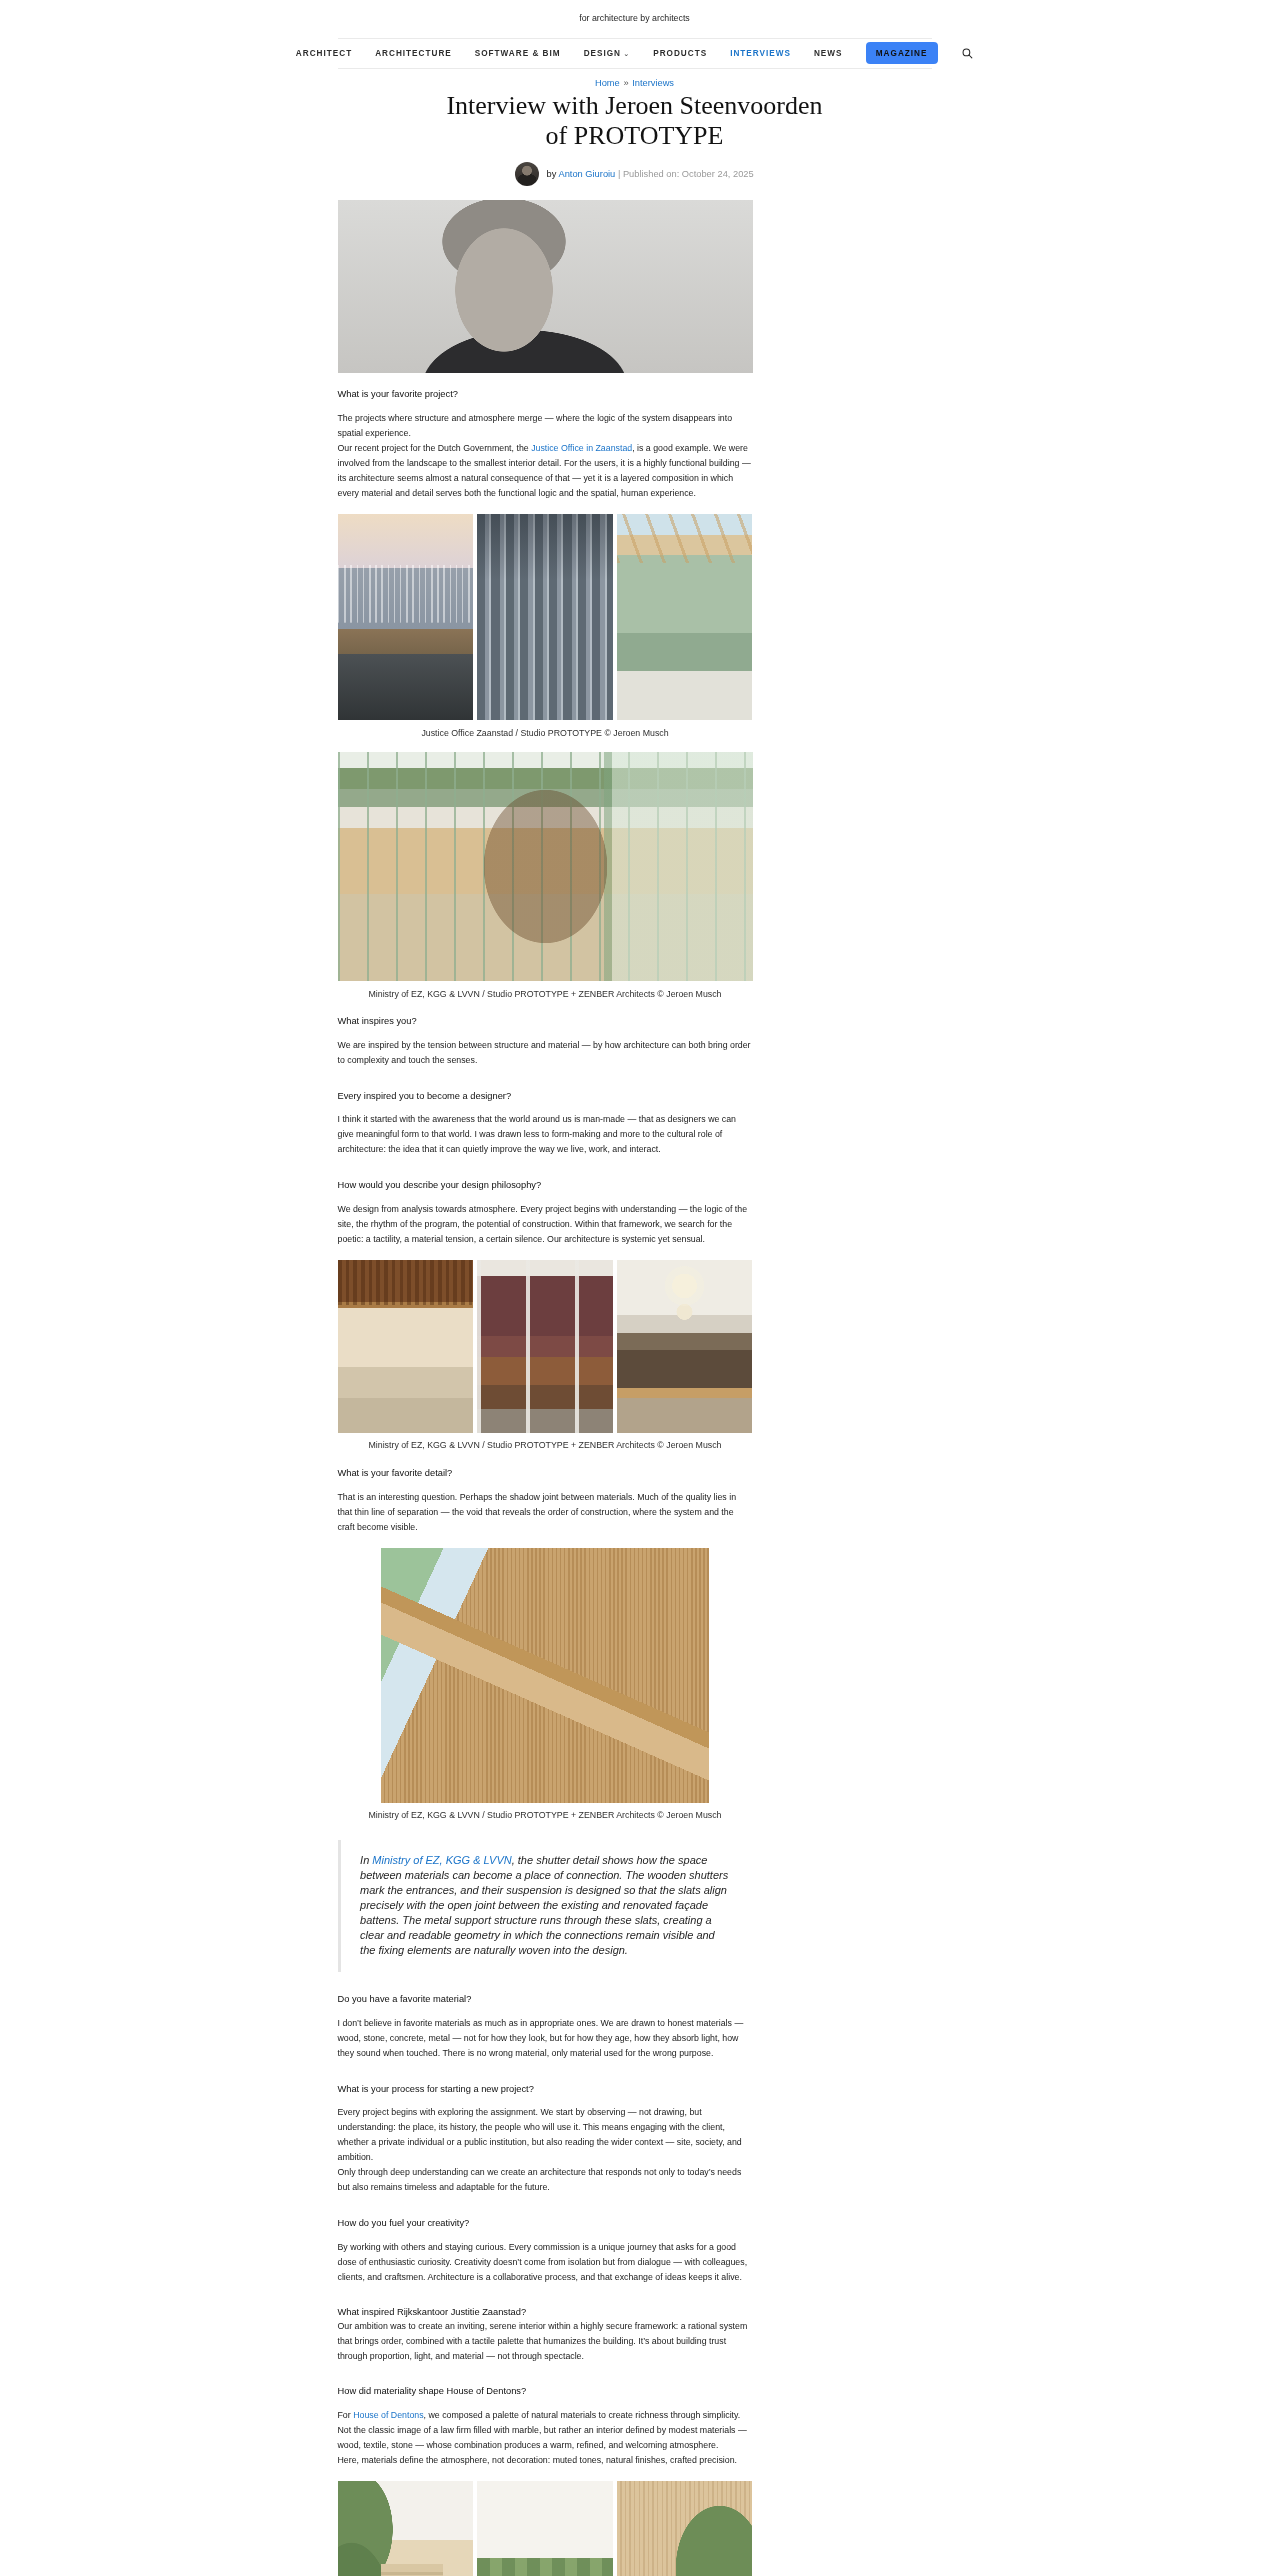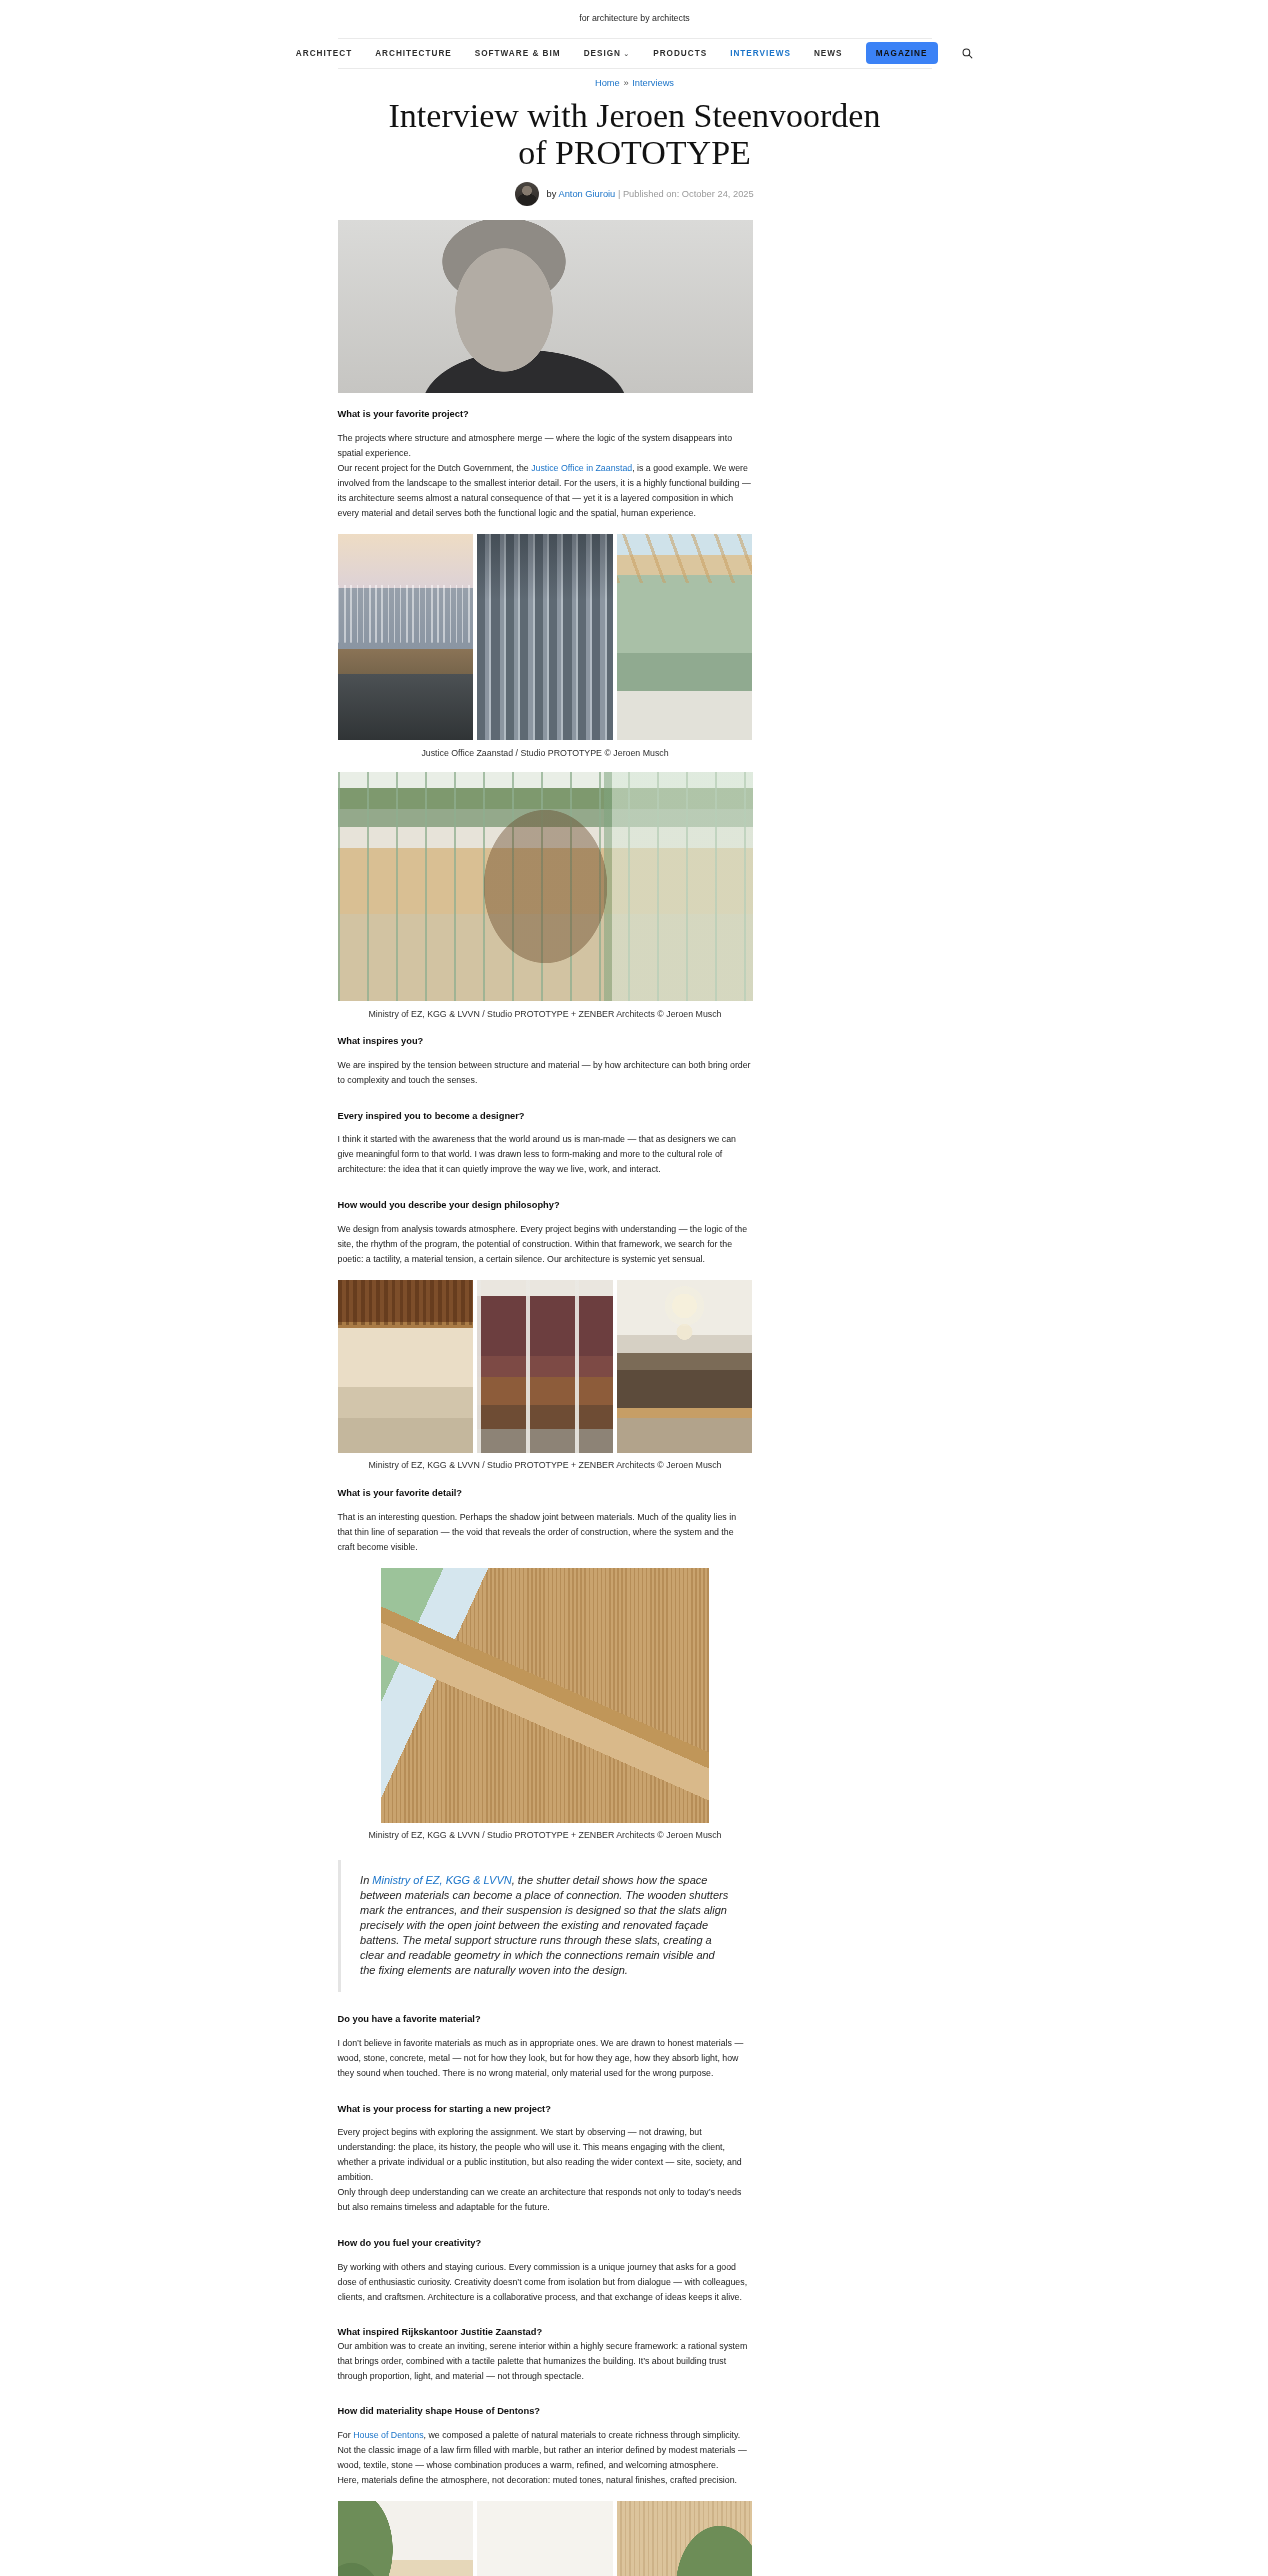--- a/index.html
+++ b/index.html
@@ -17,34 +17,34 @@
   .nav a{font-size:8.2px;font-weight:700;letter-spacing:1px;color:#2d2d2d;text-decoration:none;white-space:nowrap;}
   .nav a.active{color:#1b74c9;}
   .nav a.magazine{background:#3b82f6;color:#111;padding:6.2px 10.3px;border-radius:4.1px;}
   .nav .caret{font-weight:400;font-size:7.2px;color:#2d2d2d;margin-left:2.1px;}
   .search-btn{display:flex;align-items:center;cursor:pointer;}
 
   
   .breadcrumb{text-align:center;font-size:9.3px;margin-top:9.3px;line-height:11.3px;}
   .breadcrumb a{color:#1b74c9;text-decoration:none;}
   .breadcrumb .sep{color:#555;margin:0 3.6px;}
-  h1.title{font-family:"Liberation Serif", serif;font-weight:500;font-size:34px;line-height:37px;
-           text-align:center;white-space:pre-line;margin:8px auto 0;color:#121212;}
+  h1.title{font-family:"Liberation Serif", serif;font-weight:500;font-size:26px;line-height:30px;
+           text-align:center;white-space:pre-line;margin:2px auto 0;color:#121212;}
   .byline{display:flex;align-items:center;justify-content:center;gap:7.2px;margin-top:11.3px;font-size:9.3px;}
   .avatar{width:24px;height:24px;border-radius:50%;flex:0 0 auto;
     background:
       radial-gradient(circle at 50% 36%, #857a6e 0 4.6px, rgba(0,0,0,0) 5.2px),
       radial-gradient(ellipse 9.3px 6.2px at 50% 74%, #23211f 0 99%, rgba(0,0,0,0) 100%),
       linear-gradient(180deg,#4a4540 0%,#2a2725 100%);}
   .byline .author{color:#1b74c9;text-decoration:none;}
   .byline .published{color:#9a9a9a;}
 
   
   .article{width:415px;margin-top:8.2px;padding-bottom:20.6px;}
-  h2.q{font-size:9.3px;font-weight:700;margin:21.6px 0 0;color:#0f0f0f;line-height:12.4px;}
+  h2.q{font-size:9.3px;font-weight:400;margin:21.6px 0 0;color:#0f0f0f;line-height:12.4px;}
   h2.q.after-img{margin-top:15.5px;}
   p.body{font-size:8.8px;line-height:15px;margin:10.3px 0 0;color:#1a1a1a;}
   p.body.cont{margin-top:0;}
   .lnk{color:#1b74c9;text-decoration:none;}
   figure{margin:13.4px 0 0;padding:0;}
   .caption{font-size:8.8px;color:#2f2f2f;text-align:center;margin-top:7.2px;line-height:11.3px;}
   .collage{display:flex;gap:4.6px;}
   .collage .ph{flex:1;}
   .ph{background-color:#d8d5cf;}
   .h400{height:206px;} .h335{height:173px;} .himg2{height:229px;}

